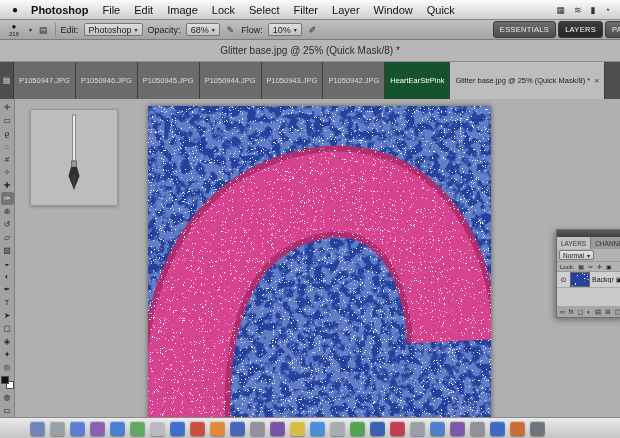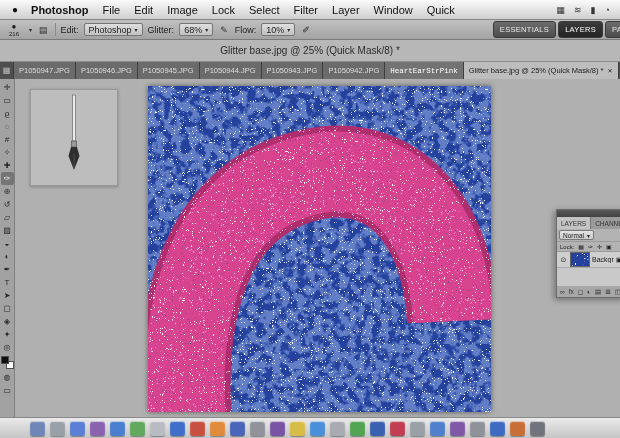--- a/index.html
+++ b/index.html
@@ -34,23 +34,23 @@
     padding:3px 6px;border:1px solid #3a3a3a;border-radius:3px;letter-spacing:.3px;white-space:nowrap;}
   .ws.active{background:linear-gradient(#3b3b3b,#242424);color:#fff;}
   
   .titlebar{flex:0 0 22px;background:#b7b7b7;border-bottom:1px solid #8d8d8d;
     display:flex;align-items:center;justify-content:center;font-size:10px;color:#2b2b2b;}
   
   .tabstrip{flex:0 0 16px;background:#4e4e4e;display:flex;align-items:stretch;
     font-size:7.5px;color:#ddd;}
   .tabcorner{width:14px;display:flex;align-items:center;justify-content:center;
     color:#c4c4c4;font-size:8px;border-right:1px solid #3a3a3a;}
-  .tab{display:flex;align-items:center;padding:4px 5px;background:#6b6b6b;
+  .tab{display:flex;align-items:center;padding:14px 5px;background:#6b6b6b;
     border-right:1px solid #3e3e3e;white-space:nowrap;}
-  .tab.accent{background:#737373;color:#fff;font-family:Liberation Mono, monospace;}
+  .tab.accent{background:#14532d;color:#fff;}
   .tab.active{background:#bdbdbd;color:#1d1d1d;}
   .closex{margin-left:4px;font-size:6px;}
   
   .main{flex:1;display:flex;position:relative;background:#b0b0b0;overflow:hidden;}
   .pstoolbar{flex:0 0 15px;background:#a2a2a2;border-right:1px solid #7f7f7f;
     display:flex;flex-direction:column;align-items:center;padding-top:2px;}
   .tool{width:13px;height:13px;display:flex;align-items:center;justify-content:center;
     font-size:8px;color:#272727;line-height:1;}
   .tool.active{background:#757575;border-radius:2px;color:#fff;}
   .swatches{position:relative;width:13px;height:13px;margin:2px 0;}
@@ -121,21 +121,21 @@
       <span class="num">216</span>
     </div>
     <span class="caret">▾</span>
     <span class="oicon">▤</span>
     <span class="osep"></span>
     <span>Edit:</span>
     <div class="obox">
       <span>Photoshop</span>
       <span class="caret">▾</span>
     </div>
-    <span>Glitter:</span>
+    <span>Opacity:</span>
     <div class="obox">
       <span>68%</span>
       <span class="caret">▾</span>
     </div>
     <span class="oicon">✎</span>
     <span>Flow:</span>
     <div class="obox">
       <span>10%</span>
       <span class="caret">▾</span>
     </div>

